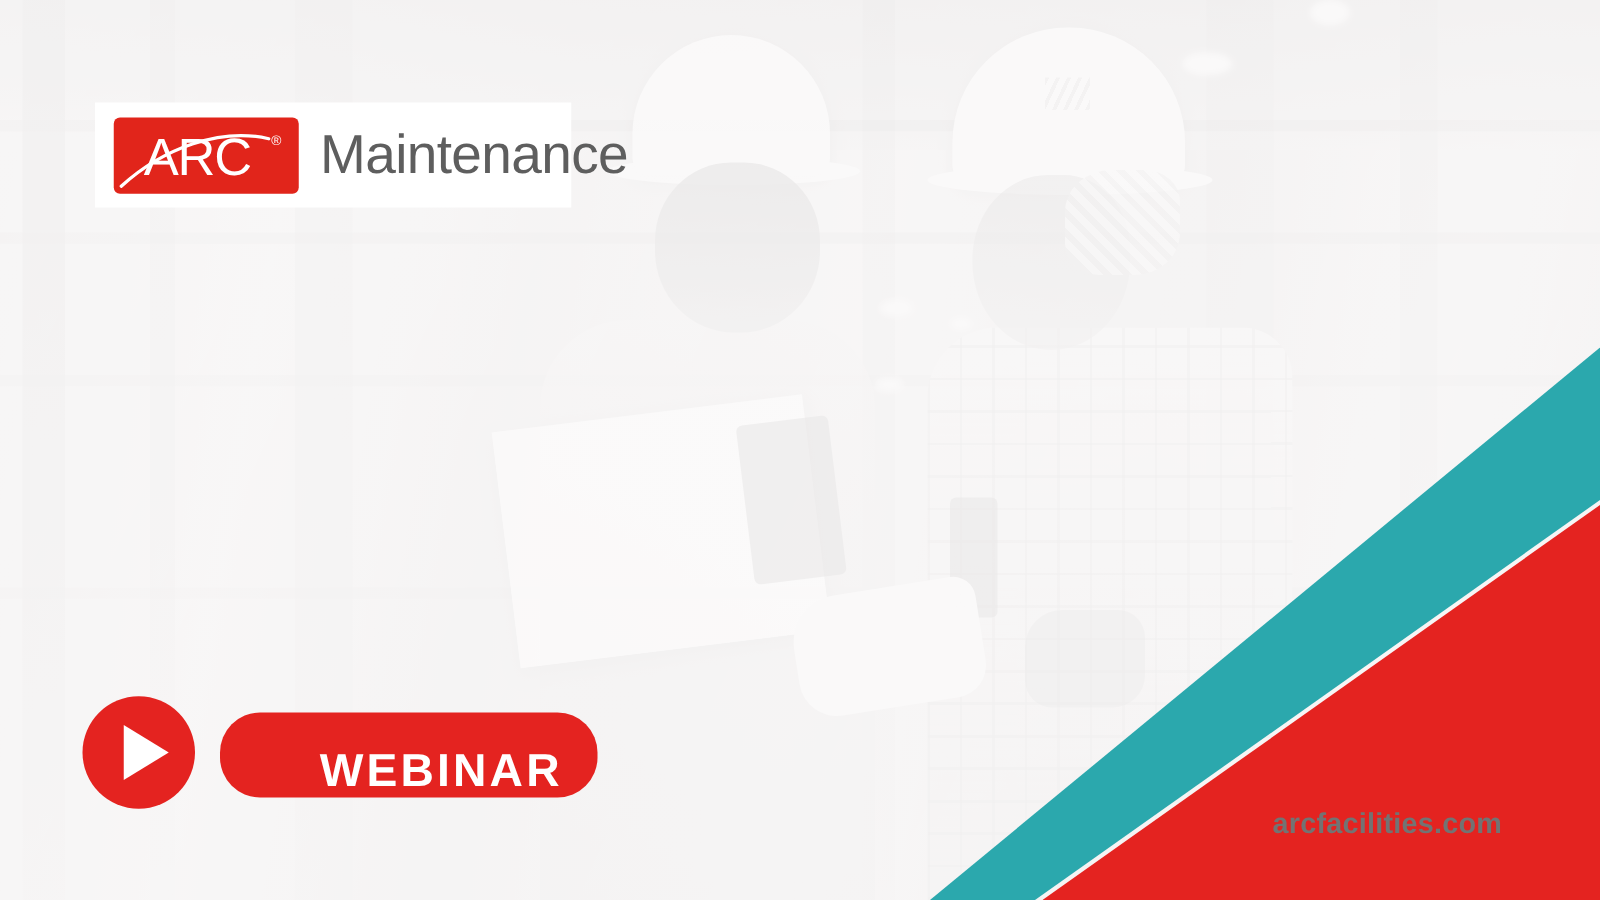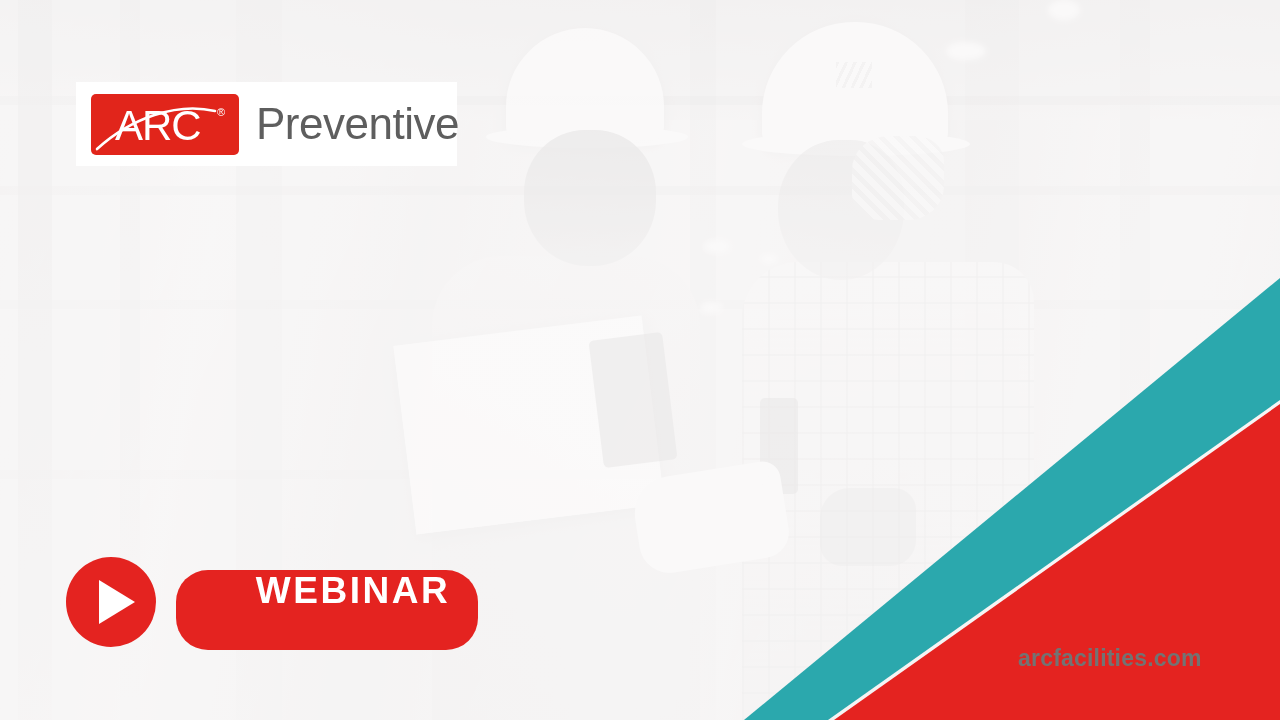--- a/index.html
+++ b/index.html
@@ -278,25 +278,25 @@
     top: 557px;
     height: 90px;
     display: flex;
     align-items: center;
   }
   .badge-pill {
     position: absolute;
     left: 110px;
     top: 13px;
     width: 302px;
-    height: 80px;
+    height: 68px;
     background: #e42320;
     border-radius: 32px;
     display: flex;
-    align-items: flex-start;
+    align-items: flex-end;
     justify-content: center;
     box-sizing: border-box;
     padding-left: 52px;
   }
   .badge-pill-label {
     color: #ffffff;
     font-size: 37px;
     font-weight: 700;
     letter-spacing: 2.5px;
   }
@@ -385,21 +385,21 @@
   <div class="corner-red"></div>
 
   <div class="logo-box">
     <div class="logo-mark">
       <svg width="148" height="61" viewBox="0 0 148 61" aria-hidden="true">
         <text x="24" y="46" font-family="'Liberation Sans', sans-serif" font-size="42" font-weight="400" fill="#ffffff" letter-spacing="-1">ARC</text>
         <path d="M6 55 C 40 24, 86 8, 124 17" stroke="#ffffff" stroke-width="2.6" fill="none" stroke-linecap="round"></path>
         <text x="126" y="22" font-family="'Liberation Sans', sans-serif" font-size="11" fill="#ffffff">®</text>
       </svg>
     </div>
-    <div class="logo-word">Preventive</div>
+    <div class="logo-word">Maintenance</div>
   </div>
 
   <div class="headline">
   </div>
 
   <div class="badge">
     <div class="badge-pill">
       <span class="badge-pill-label">WEBINAR</span>
     </div>
     <div class="badge-circle">

